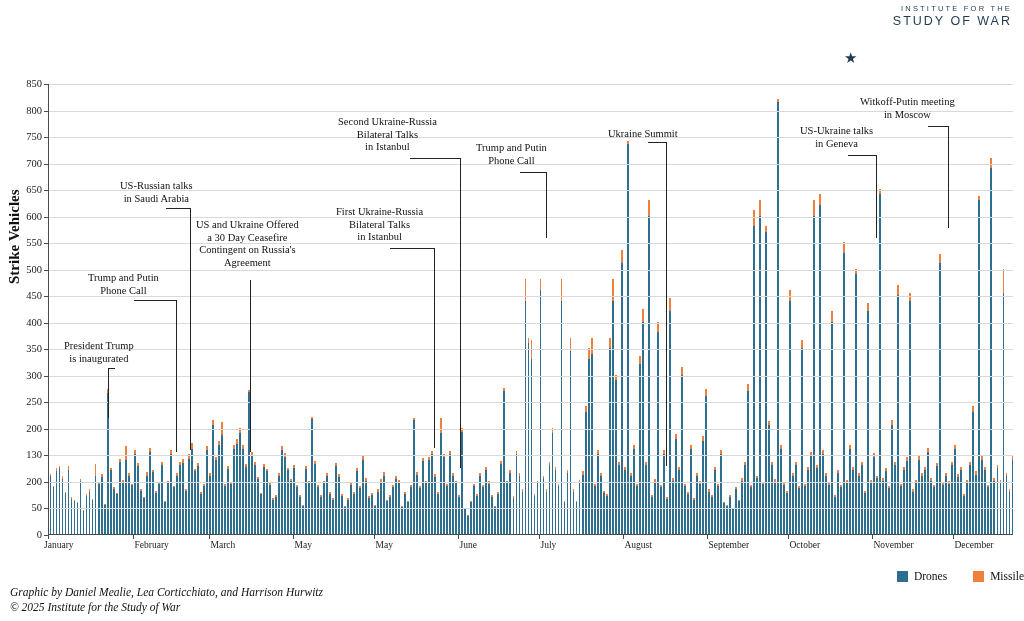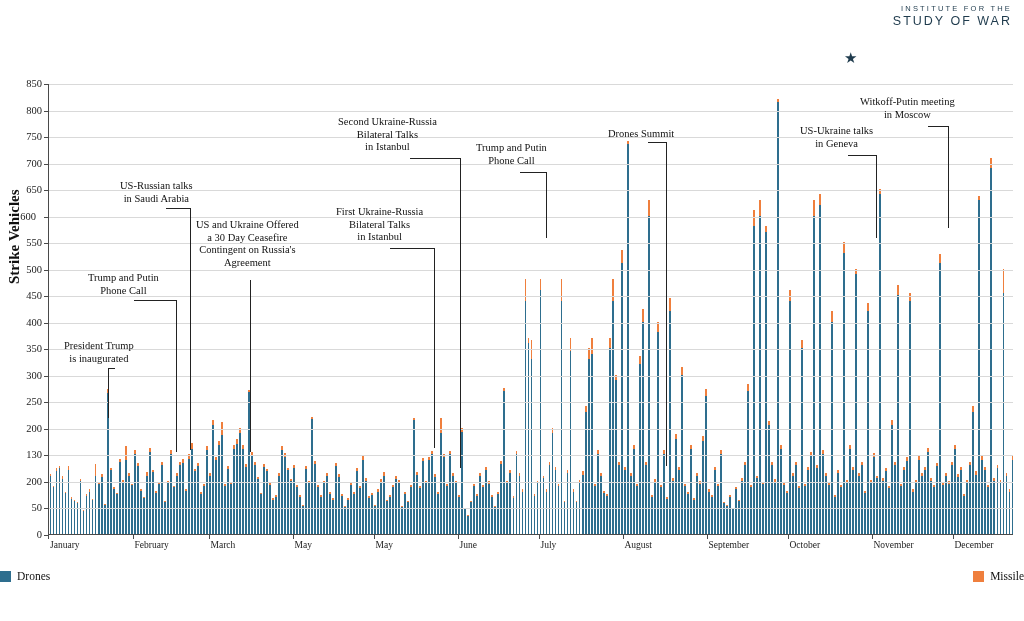--- a/index.html
+++ b/index.html
@@ -186,21 +186,21 @@
     background: #222;
   }
 
   
   .legend {
     position: absolute;
     left: 0;
     top: 570px;
     width: 1024px;
     display: flex;
-    justify-content: space-between;
+    justify-content: flex-end;
     align-items: center;
     gap: 26px;
   }
   .legend-item {
     display: flex;
     align-items: center;
     gap: 6px;
   }
   .legend-swatch {
     width: 11px;
@@ -1567,34 +1567,34 @@
       <div class="y-tick-label" style="left: 10px; right: auto; width: 32px; top: 343.294px;">350</div>
       <div class="y-tick-mark" style="left: 44px; top: 349.294px;"></div>
       <div class="y-tick-label" style="left: 10px; right: auto; width: 32px; top: 316.765px;">400</div>
       <div class="y-tick-mark" style="left: 44px; top: 322.765px;"></div>
       <div class="y-tick-label" style="left: 10px; right: auto; width: 32px; top: 290.235px;">450</div>
       <div class="y-tick-mark" style="left: 44px; top: 296.235px;"></div>
       <div class="y-tick-label" style="left: 10px; right: auto; width: 32px; top: 263.706px;">500</div>
       <div class="y-tick-mark" style="left: 44px; top: 269.706px;"></div>
       <div class="y-tick-label" style="left: 10px; right: auto; width: 32px; top: 237.176px;">550</div>
       <div class="y-tick-mark" style="left: 44px; top: 243.176px;"></div>
-      <div class="y-tick-label" style="left: 4px; right: auto; width: 32px; top: 210.647px;">600</div>
+      <div class="y-tick-label" style="left: 10px; right: auto; width: 32px; top: 210.647px;">600</div>
       <div class="y-tick-mark" style="left: 44px; top: 216.647px;"></div>
       <div class="y-tick-label" style="left: 10px; right: auto; width: 32px; top: 184.118px;">650</div>
       <div class="y-tick-mark" style="left: 44px; top: 190.118px;"></div>
       <div class="y-tick-label" style="left: 10px; right: auto; width: 32px; top: 157.588px;">700</div>
       <div class="y-tick-mark" style="left: 44px; top: 163.588px;"></div>
       <div class="y-tick-label" style="left: 10px; right: auto; width: 32px; top: 131.059px;">750</div>
       <div class="y-tick-mark" style="left: 44px; top: 137.059px;"></div>
       <div class="y-tick-label" style="left: 10px; right: auto; width: 32px; top: 104.529px;">800</div>
       <div class="y-tick-mark" style="left: 44px; top: 110.529px;"></div>
       <div class="y-tick-label" style="left: 10px; right: auto; width: 32px; top: 78px;">850</div>
       <div class="y-tick-mark" style="left: 44px; top: 84px;"></div>
       <div class="x-tick-mark" style="left: 48px; top: 535px;"></div>
-      <div class="x-label" style="left: 50px; top: 540px;">January</div>
+      <div class="x-label" style="left: 44px; top: 540px;">January</div>
       <div class="x-tick-mark" style="left: 132.5px; top: 535px;"></div>
       <div class="x-label" style="left: 134.5px; top: 540px;">February</div>
       <div class="x-tick-mark" style="left: 208.5px; top: 535px;"></div>
       <div class="x-label" style="left: 210.5px; top: 540px;">March</div>
       <div class="x-tick-mark" style="left: 292.5px; top: 535px;"></div>
       <div class="x-label" style="left: 294.5px; top: 540px;">May</div>
       <div class="x-tick-mark" style="left: 373.5px; top: 535px;"></div>
       <div class="x-label" style="left: 375.5px; top: 540px;">May</div>
       <div class="x-tick-mark" style="left: 457.5px; top: 535px;"></div>
       <div class="x-label" style="left: 459.5px; top: 540px;">June</div>
@@ -1635,21 +1635,21 @@
       <div class="leader-v" style="left: 434px; top: 248px; height: 200px;"></div>
       <div class="annotation" style="left: 338px; top: 116px;">Second Ukraine-Russia
 Bilateral Talks
 in Istanbul</div>
       <div class="leader-h" style="left: 410px; width: 50px; top: 158px;"></div>
       <div class="leader-v" style="left: 460px; top: 158px; height: 310px;"></div>
       <div class="annotation" style="left: 476px; top: 142px;">Trump and Putin
 Phone Call</div>
       <div class="leader-h" style="left: 520px; width: 26px; top: 172px;"></div>
       <div class="leader-v" style="left: 546px; top: 172px; height: 66px;"></div>
-      <div class="annotation" style="left: 608px; top: 128px;">Drones Summit</div>
+      <div class="annotation" style="left: 608px; top: 128px;">Ukraine Summit</div>
       <div class="leader-h" style="left: 648px; width: 18px; top: 142px;"></div>
       <div class="leader-v" style="left: 666px; top: 142px; height: 324px;"></div>
       <div class="annotation" style="left: 800px; top: 125px;">US-Ukraine talks
 in Geneva</div>
       <div class="leader-h" style="left: 848px; width: 28px; top: 155px;"></div>
       <div class="leader-v" style="left: 876px; top: 155px; height: 83px;"></div>
       <div class="annotation" style="left: 860px; top: 96px;">Witkoff-Putin meeting
 in Moscow</div>
       <div class="leader-h" style="left: 928px; width: 20px; top: 126px;"></div>
       <div class="leader-v" style="left: 948px; top: 126px; height: 102px;"></div>
@@ -1659,14 +1659,18 @@
       <div class="legend-item">
         <span class="legend-swatch" style="background: rgb(46, 110, 142);"></span>
         <span class="legend-label">Drones</span>
       </div>
       <div class="legend-item">
         <span class="legend-swatch" style="background: rgb(239, 127, 61);"></span>
         <span class="legend-label">Missile</span>
       </div>
     </div>
 
+  <div class="footer">
+    <div>Graphic by Daniel Mealie, Lea Corticchiato, and Harrison Hurwitz</div>
+    <div>© 2025 Institute for the Study of War</div>
+  </div>
 
 </div>
 
 </body></html>

